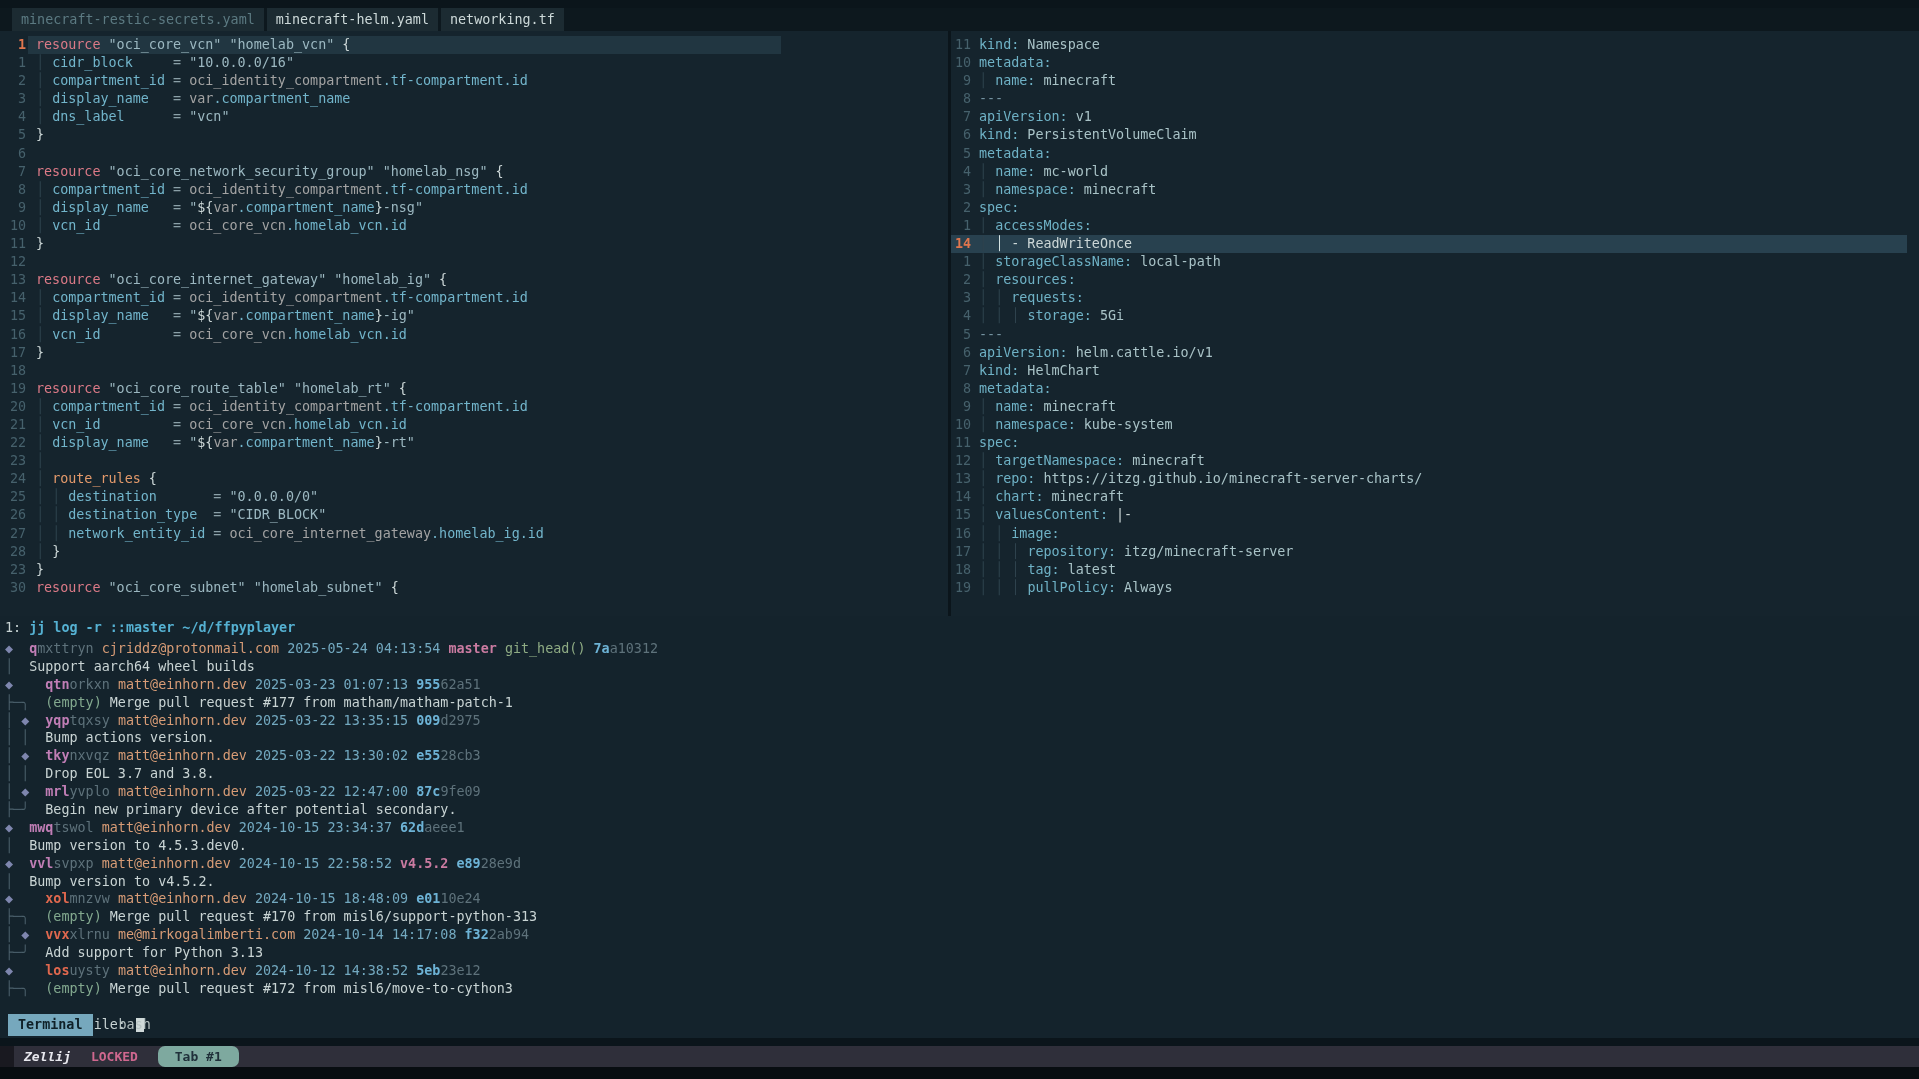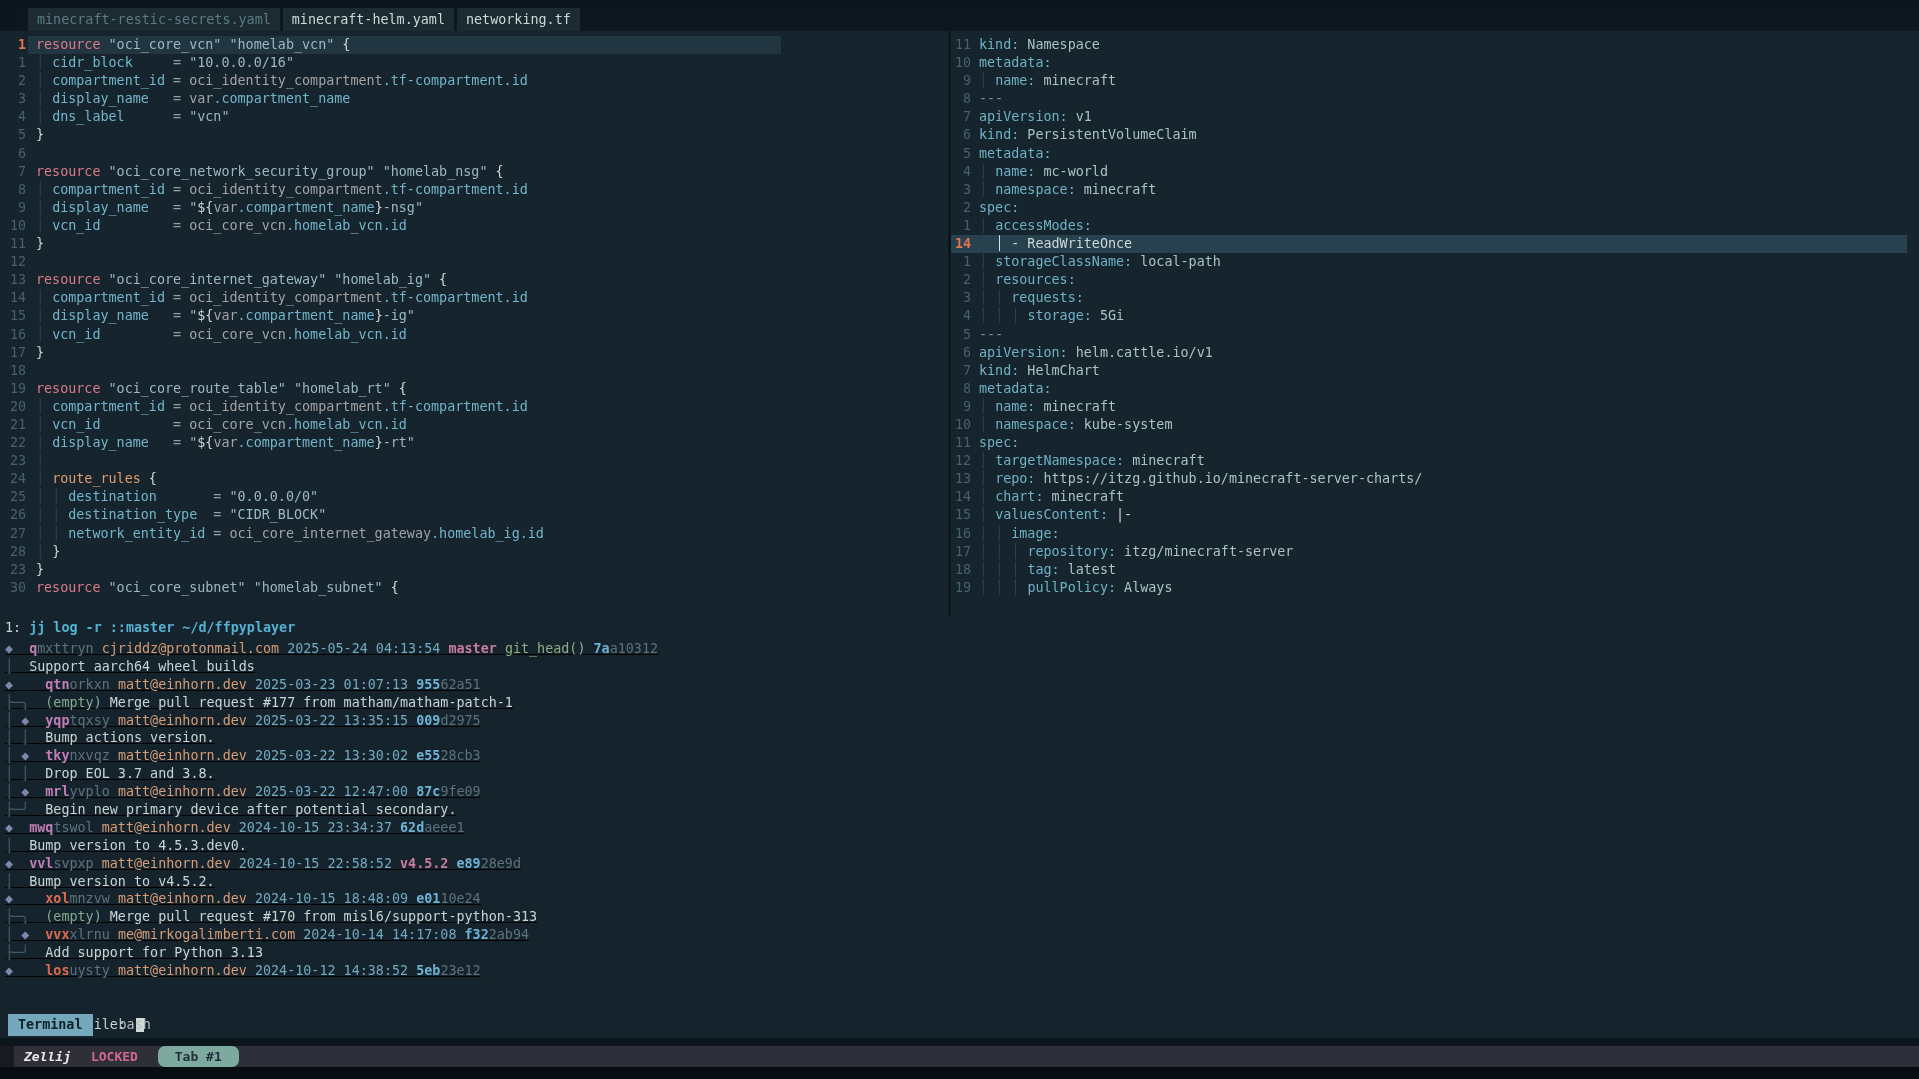--- a/index.html
+++ b/index.html
@@ -1,19 +1,19 @@
 <!DOCTYPE html>
 <html><head>
 <meta charset="utf-8">
 <style>
   html,body{margin:0;padding:0;background:#06090c;}
   .screen{position:relative;width:1919px;height:1079px;background:#0b151b;overflow:hidden;
           font-family:"DejaVu Sans Mono",monospace;font-size:13.4px;}
   
-  #bufferline{position:absolute;left:16px;top:8px;right:0;height:23px;background:#0d181e;
+  #bufferline{position:absolute;left:0;top:8px;right:0;height:23px;background:#0d181e;
               display:flex;align-items:stretch;padding-left:12px;}
   .btab{padding:0 9px;background:#1c2b32;margin-right:3px;line-height:23px;white-space:pre;}
   .btab.dim{color:#5c7a82}.btab.bright{color:#cdd9d9}
   
   .pane{position:absolute;top:31px;height:585px;background:#15242d;}
   #left-pane{left:0;width:948px;}
   #right-pane{left:951px;width:968px;}
   .code{position:absolute;top:5px;left:0;right:0;}
   .crow{height:18.1px;line-height:18.1px;white-space:pre;position:relative;}
   .crow span{position:relative;z-index:1;}
@@ -32,21 +32,21 @@
   
   .c-nd{color:#7e86ae}.c-gl{color:#4a5f6a}
   .c-cidp{color:#c17eb6;font-weight:bold}.c-cidr{color:#e0684e;font-weight:bold}
   .c-cg{color:#5e727b}.c-em{color:#d89c76}.c-dt{color:#73a9c0}
   .c-br{color:#ca7ba1;font-weight:bold}.c-gh{color:#8fac84}
   .c-hb{color:#6db3d6;font-weight:bold}.c-hr{color:#5e727b}
   .c-emp{color:#83a98f}.c-de{color:#c9d4d4}.c-cmd{color:#55b1d2;font-weight:bold}
   
   #terminal{position:absolute;left:0;top:616px;width:1919px;height:422px;background:#14232c;}
   #cmdline{position:absolute;top:2px;left:5px;height:20px;line-height:20px;white-space:pre;}
-  #log{position:absolute;top:24px;left:5px;right:0;text-decoration:underline;}
+  #log{position:absolute;top:24px;left:5px;right:0;}
   #log .crow{height:17.9px;line-height:17.9px;}
   #prompt{position:absolute;top:382px;left:5px;height:18px;line-height:18px;color:#c9d4d4;white-space:pre;}
   .blockcursor{display:inline-block;width:8px;height:14px;background:#cfd9d9;vertical-align:middle;margin-left:2px;}
   #termtabs{position:absolute;top:398px;left:0;height:22px;line-height:22px;}
   .term-chip{display:inline-block;background:#76a8bd;color:#0f2027;font-weight:bold;padding:0 10px;margin-left:8px;line-height:22px;}
   .bash-label{color:#b6c2c2;margin-left:18px;}
   
   #zbar{position:absolute;left:0;top:1046px;width:1919px;height:21px;background:#2f2f3a;
         display:flex;align-items:stretch;line-height:21px;font-size:13px;}
   .z-notch{width:14px;background:#191920;}
@@ -162,20 +162,21 @@
         <div class="crow"><span class="c-gl">├─╯</span><span class="c-t">  </span><span class="c-de">Begin new primary device after potential secondary.</span></div>
         <div class="crow"><span class="c-nd">◆</span><span class="c-t">  </span><span class="c-cidp">mwq</span><span class="c-cg">tswol</span><span class="c-t"> </span><span class="c-em">matt@einhorn.dev</span><span class="c-t"> </span><span class="c-dt">2024-10-15 23:34:37</span><span class="c-t"> </span><span class="c-hb">62d</span><span class="c-hr">aeee1</span></div>
         <div class="crow"><span class="c-gl">│</span><span class="c-t">  </span><span class="c-de">Bump version to 4.5.3.dev0.</span></div>
         <div class="crow"><span class="c-nd">◆</span><span class="c-t">  </span><span class="c-cidp">vvl</span><span class="c-cg">svpxp</span><span class="c-t"> </span><span class="c-em">matt@einhorn.dev</span><span class="c-t"> </span><span class="c-dt">2024-10-15 22:58:52</span><span class="c-t"> </span><span class="c-br">v4.5.2</span><span class="c-t"> </span><span class="c-hb">e89</span><span class="c-hr">28e9d</span></div>
         <div class="crow"><span class="c-gl">│</span><span class="c-t">  </span><span class="c-de">Bump version to v4.5.2.</span></div>
         <div class="crow"><span class="c-nd">◆</span><span class="c-t">    </span><span class="c-cidr">xol</span><span class="c-cg">mnzvw</span><span class="c-t"> </span><span class="c-em">matt@einhorn.dev</span><span class="c-t"> </span><span class="c-dt">2024-10-15 18:48:09</span><span class="c-t"> </span><span class="c-hb">e01</span><span class="c-hr">10e24</span></div>
         <div class="crow"><span class="c-gl">├─╮</span><span class="c-t">  </span><span class="c-emp">(empty)</span><span class="c-de"> Merge pull request #170 from misl6/support-python-313</span></div>
         <div class="crow"><span class="c-gl">│</span><span class="c-t"> </span><span class="c-nd">◆</span><span class="c-t">  </span><span class="c-cidr">vvx</span><span class="c-cg">xlrnu</span><span class="c-t"> </span><span class="c-em">me@mirkogalimberti.com</span><span class="c-t"> </span><span class="c-dt">2024-10-14 14:17:08</span><span class="c-t"> </span><span class="c-hb">f32</span><span class="c-hr">2ab94</span></div>
         <div class="crow"><span class="c-gl">├─╯</span><span class="c-t">  </span><span class="c-de">Add support for Python 3.13</span></div>
         <div class="crow"><span class="c-nd">◆</span><span class="c-t">    </span><span class="c-cidr">los</span><span class="c-cg">uysty</span><span class="c-t"> </span><span class="c-em">matt@einhorn.dev</span><span class="c-t"> </span><span class="c-dt">2024-10-12 14:38:52</span><span class="c-t"> </span><span class="c-hb">5eb</span><span class="c-hr">23e12</span></div>
+        <div class="crow"><span class="c-gl">├─╮</span><span class="c-t">  </span><span class="c-emp">(empty)</span><span class="c-de"> Merge pull request #172 from misl6/move-to-cython3</span></div>
       </div>
     <div id="prompt">
       <span>log file: </span><span class="blockcursor"></span>
     </div>
     <div id="termtabs">
       <span class="term-chip">Terminal</span>
       <span class="bash-label">bash</span>
     </div>
   </div>
 

